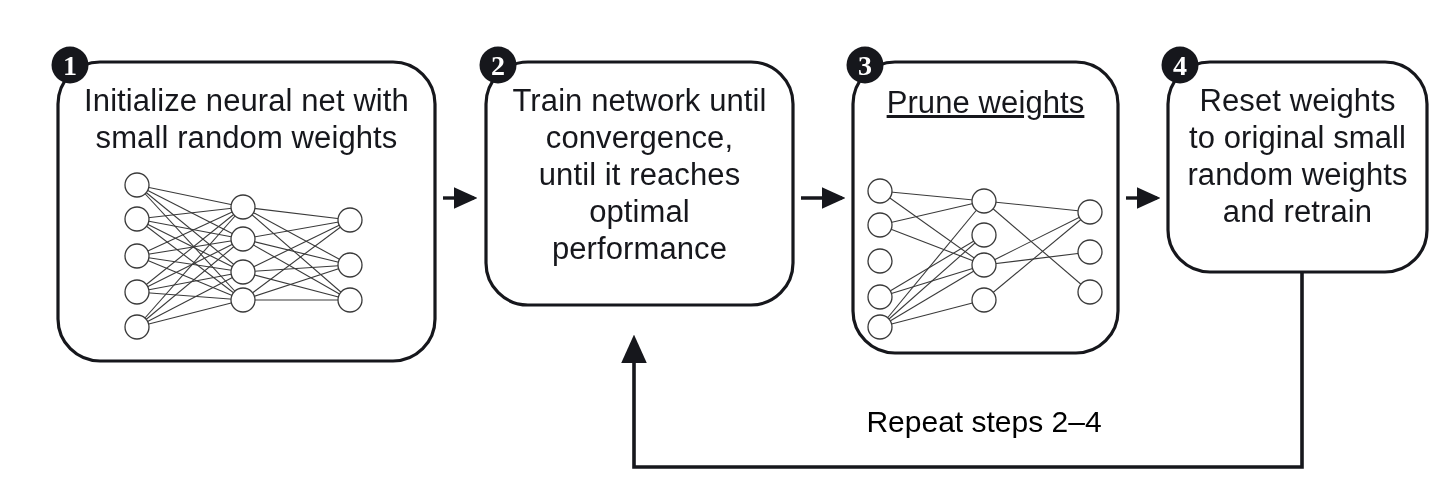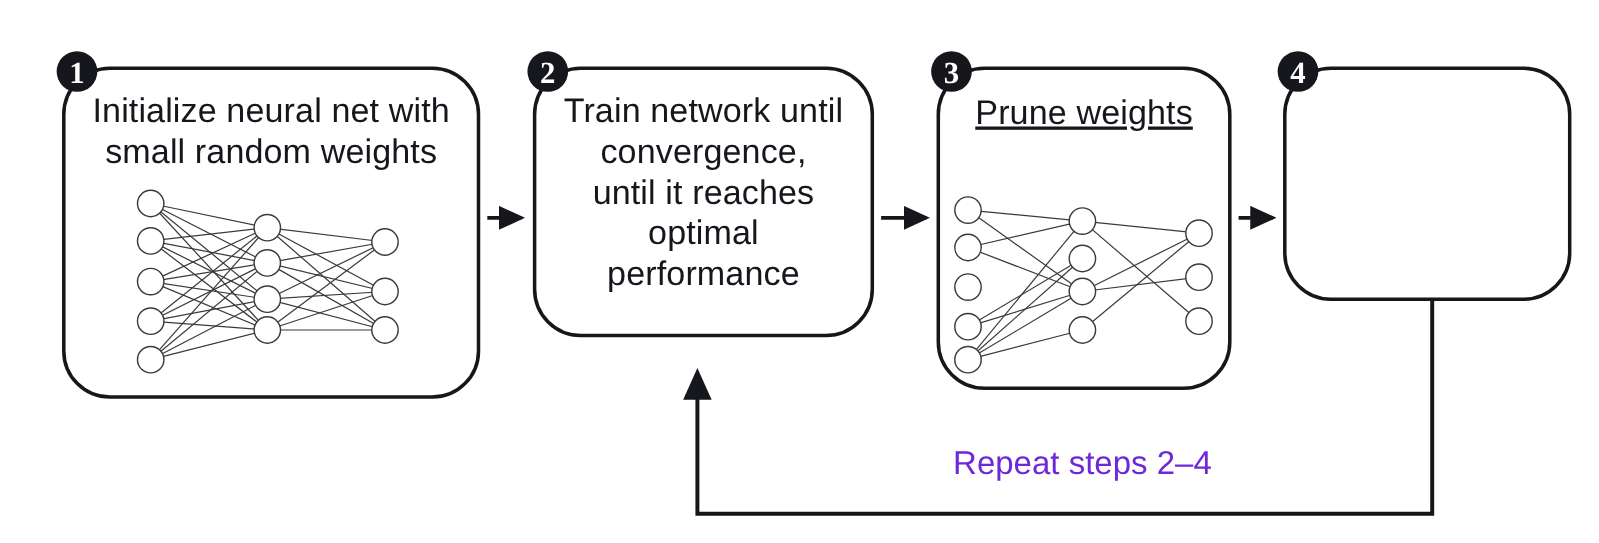--- a/index.html
+++ b/index.html
@@ -41,21 +41,21 @@
     font-family: "Liberation Serif", serif;
     font-size: 28px;
     font-weight: 700;
     fill: #ffffff;
   }
   .loop-label {
     position: absolute;
     font-family: "Liberation Sans", sans-serif;
     font-size: 30px;
     line-height: 34px;
-    color: #6d28d9;
+    color: #000000;
     text-align: center;
     white-space: nowrap;
   }
 </style>
 </head>
 <body>
 
 <div id="stage">
 
   <svg id="diagram-svg" viewBox="0 0 1454 494">
@@ -204,16 +204,20 @@
 small random weights</div>
 
   <div class="box-text" style="left:488px; top:82px; width:303px;">Train network until
 convergence,
 until it reaches
 optimal
 performance</div>
 
   <div class="box-text" style="left:855px; top:84px; width:261px;text-decoration:underline;">Prune weights</div>
 
+  <div class="box-text" style="left:1170px; top:82px; width:255px;">Reset weights
+to original small
+random weights
+and retrain</div>
 
   <div class="loop-label" style="left:654px; top:405px; width:660px;">Repeat steps 2–4</div>
 
 </div>
 
 </body></html>

